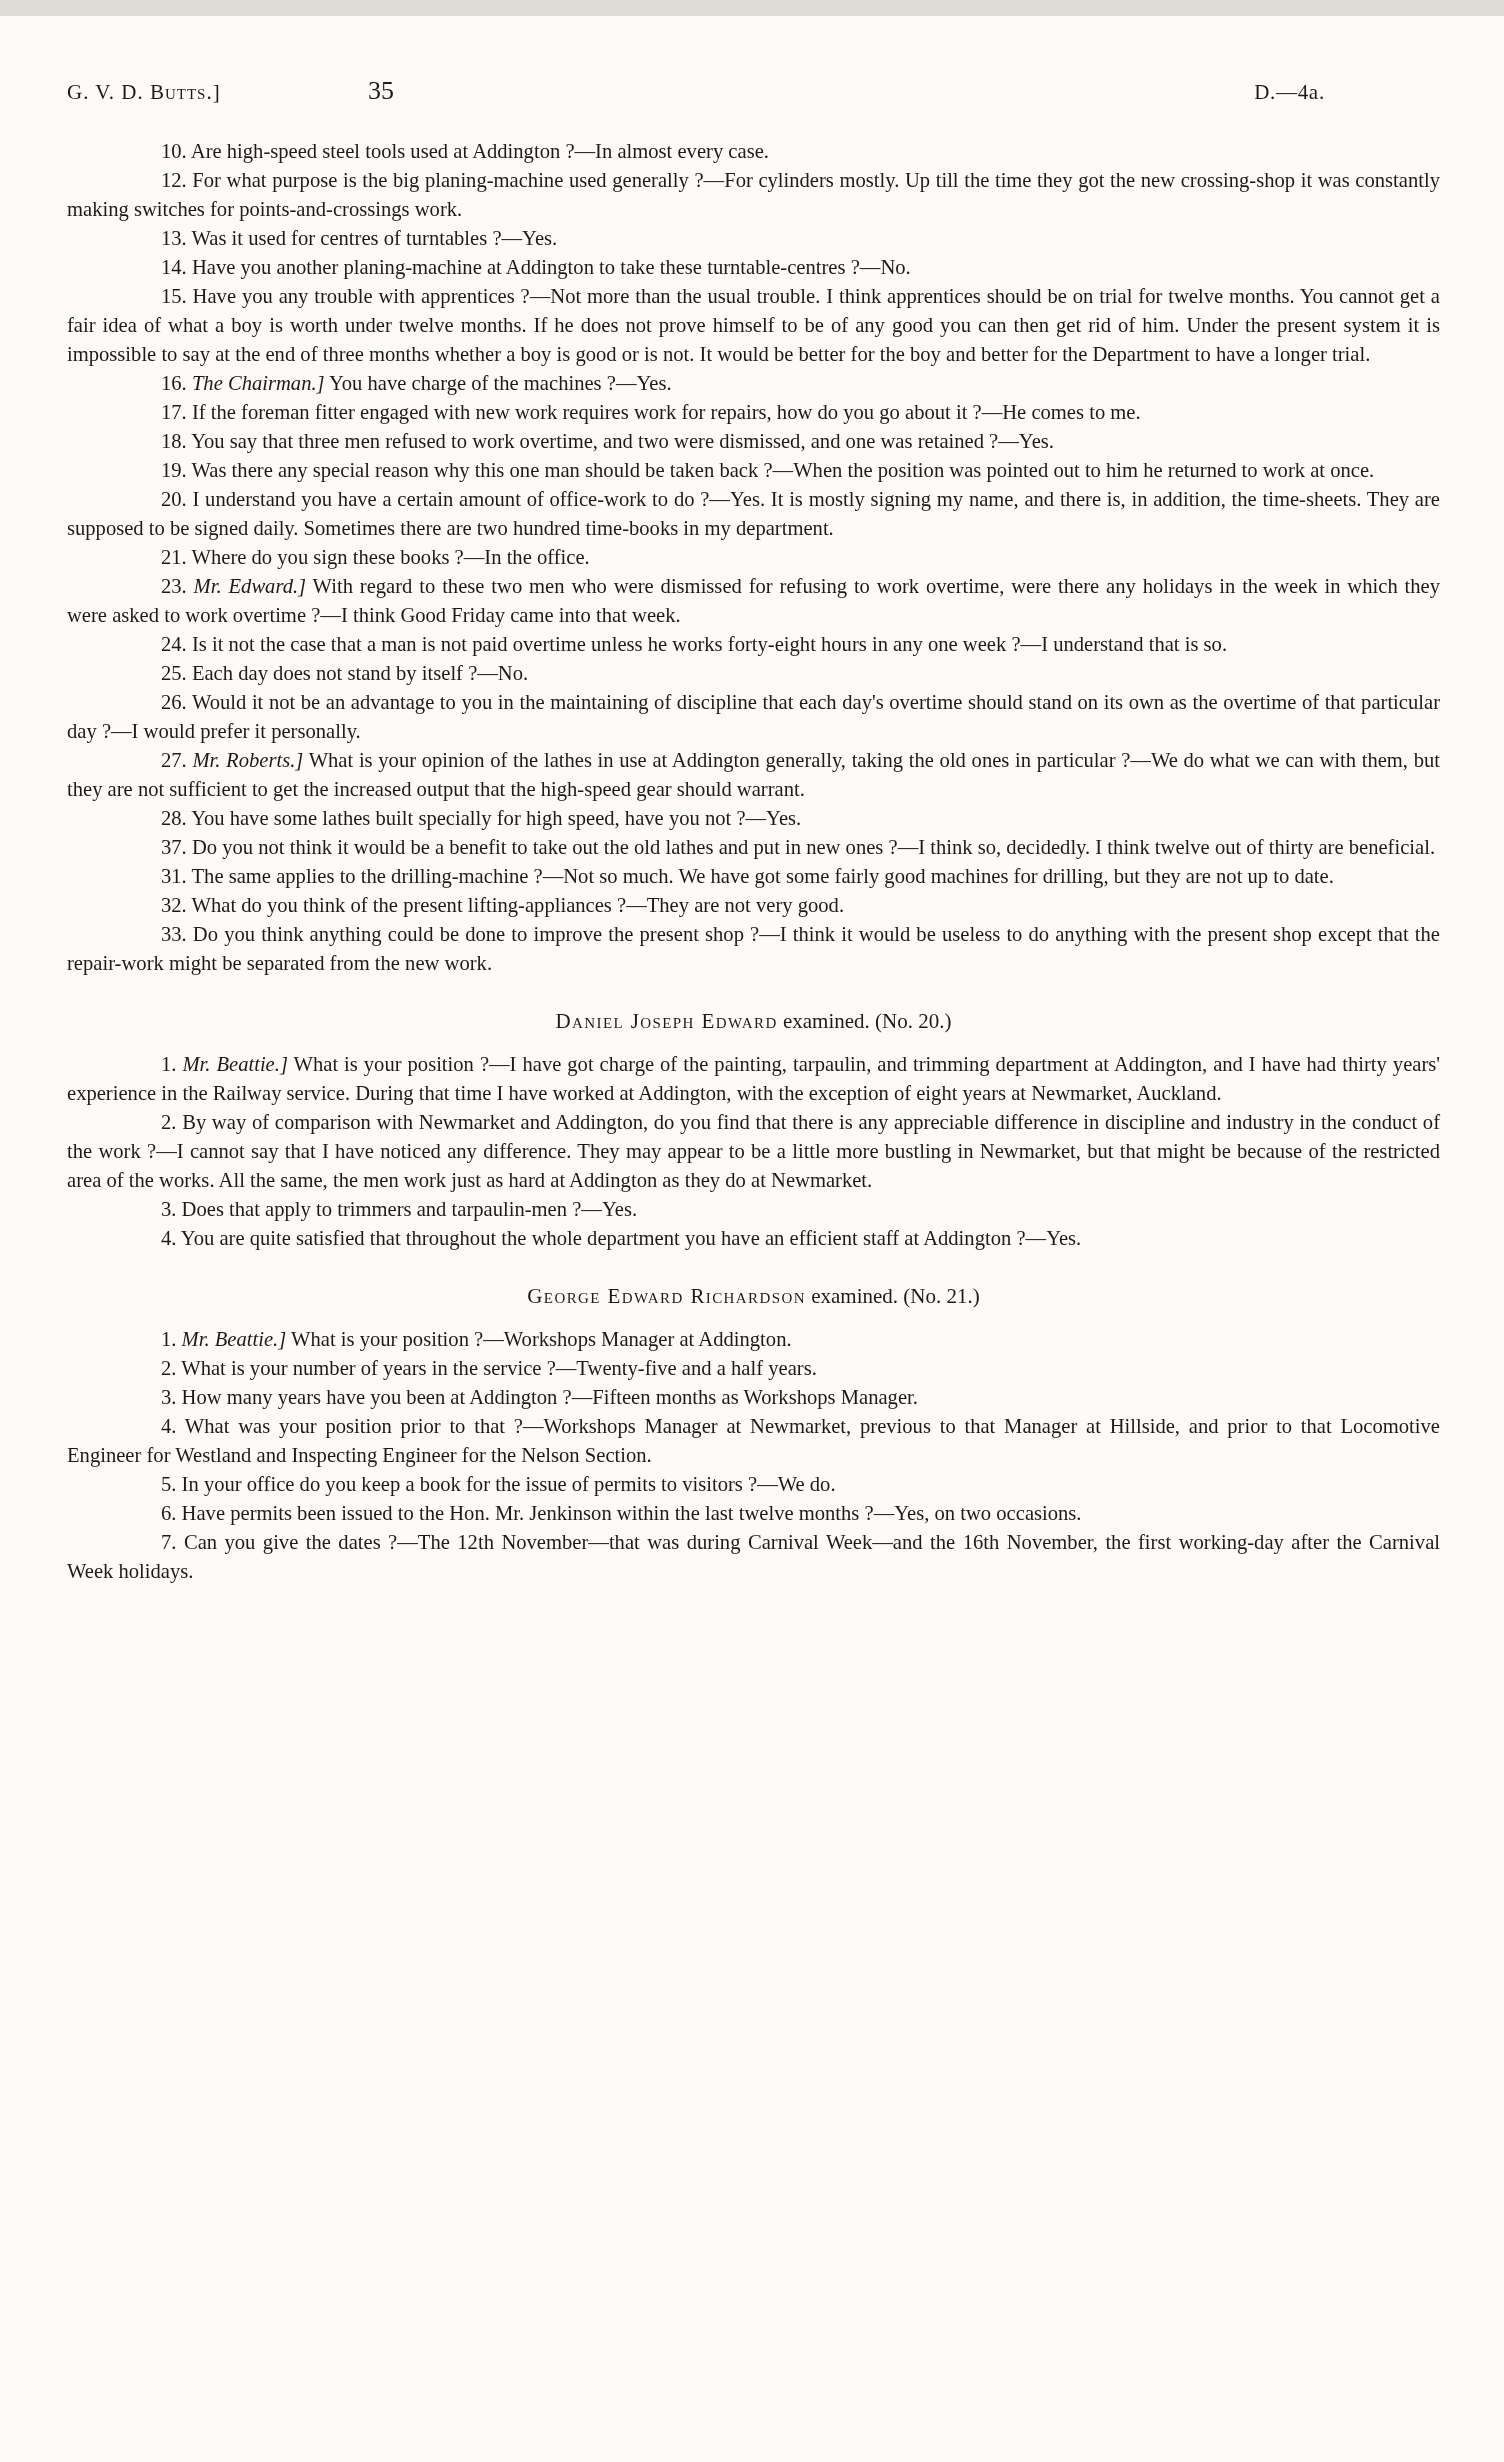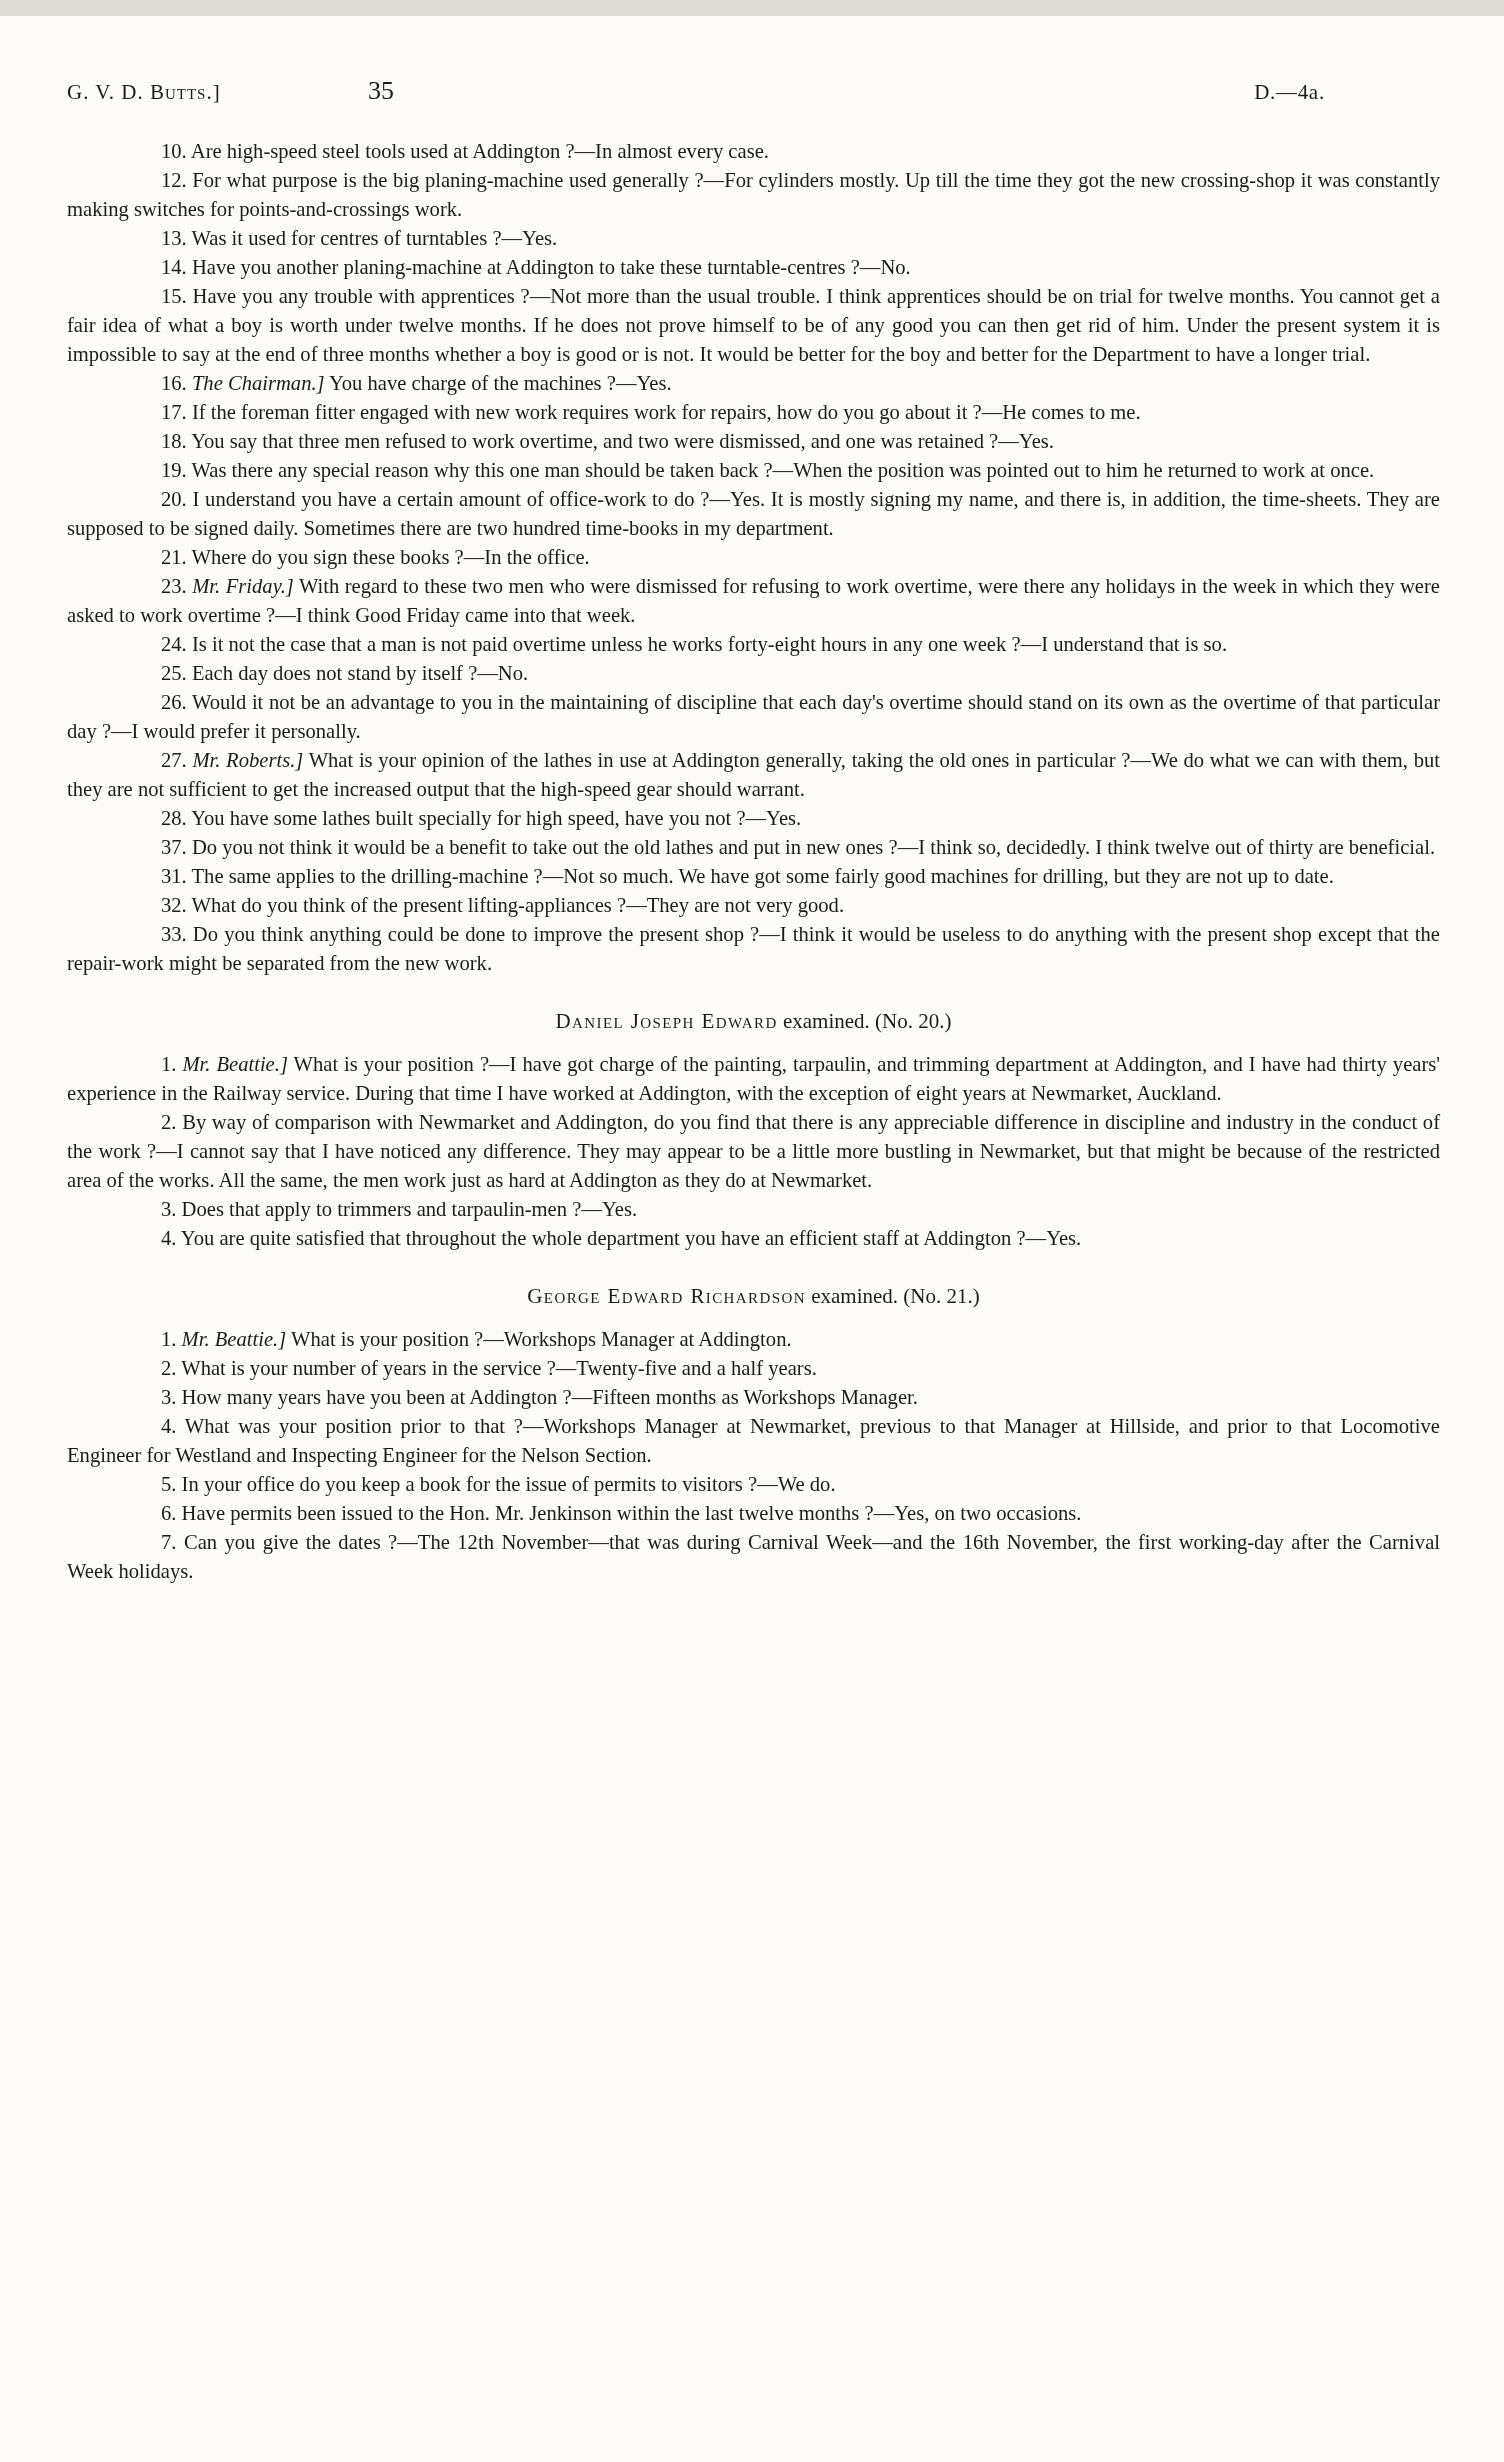--- a/index.html
+++ b/index.html
@@ -72,21 +72,21 @@
         <p class="qa"><span>12. For what purpose is the big planing-machine used generally ?—For cylinders mostly.  Up till the time they got the new crossing-shop it was constantly making switches for points-and-crossings work.</span></p>
         <p class="qa"><span>13. Was it used for centres of turntables ?—Yes.</span></p>
         <p class="qa"><span>14. Have you another planing-machine at Addington to take these turntable-centres ?—No.</span></p>
         <p class="qa"><span>15. Have you any trouble with apprentices ?—Not more than the usual trouble.  I think apprentices should be on trial for twelve months.  You cannot get a fair idea of what a boy is worth under twelve months.  If he does not prove himself to be of any good you can then get rid of him.  Under the present system it is impossible to say at the end of three months whether a boy is good or is not.  It would be better for the boy and better for the Department to have a longer trial.</span></p>
         <p class="qa"><span>16. </span><span class="it">The Chairman.]</span><span> You have charge of the machines ?—Yes.</span></p>
         <p class="qa"><span>17. If the foreman fitter engaged with new work requires work for repairs, how do you go about it ?—He comes to me.</span></p>
         <p class="qa"><span>18. You say that three men refused to work overtime, and two were dismissed, and one was retained ?—Yes.</span></p>
         <p class="qa"><span>19. Was there any special reason why this one man should be taken back ?—When the position was pointed out to him he returned to work at once.</span></p>
         <p class="qa"><span>20. I understand you have a certain amount of office-work to do ?—Yes.  It is mostly signing my name, and there is, in addition, the time-sheets.  They are supposed to be signed daily.  Sometimes there are two hundred time-books in my department.</span></p>
         <p class="qa"><span>21. Where do you sign these books ?—In the office.</span></p>
-        <p class="qa"><span>23. </span><span class="it">Mr. Friday.]</span><span> With regard to these two men who were dismissed for refusing to work overtime, were there any holidays in the week in which they were asked to work overtime ?—I think Good Friday came into that week.</span></p>
+        <p class="qa"><span>23. </span><span class="it">Mr. Edward.]</span><span> With regard to these two men who were dismissed for refusing to work overtime, were there any holidays in the week in which they were asked to work overtime ?—I think Good Friday came into that week.</span></p>
         <p class="qa"><span>24. Is it not the case that a man is not paid overtime unless he works forty-eight hours in any one week ?—I understand that is so.</span></p>
         <p class="qa"><span>25. Each day does not stand by itself ?—No.</span></p>
         <p class="qa"><span>26. Would it not be an advantage to you in the maintaining of discipline that each day's overtime should stand on its own as the overtime of that particular day ?—I would prefer it personally.</span></p>
         <p class="qa"><span>27. </span><span class="it">Mr. Roberts.]</span><span> What is your opinion of the lathes in use at Addington generally, taking the old ones in particular ?—We do what we can with them, but they are not sufficient to get the increased output that the high-speed gear should warrant.</span></p>
         <p class="qa"><span>28. You have some lathes built specially for high speed, have you not ?—Yes.</span></p>
         <p class="qa"><span>37. Do you not think it would be a benefit to take out the old lathes and put in new ones ?—I think so, decidedly.  I think twelve out of thirty are beneficial.</span></p>
         <p class="qa"><span>31. The same applies to the drilling-machine ?—Not so much.  We have got some fairly good machines for drilling, but they are not up to date.</span></p>
         <p class="qa"><span>32. What do you think of the present lifting-appliances ?—They are not very good.</span></p>
         <p class="qa"><span>33. Do you think anything could be done to improve the present shop ?—I think it would be useless to do anything with the present shop except that the repair-work might be separated from the new work.</span></p>
       </section>

